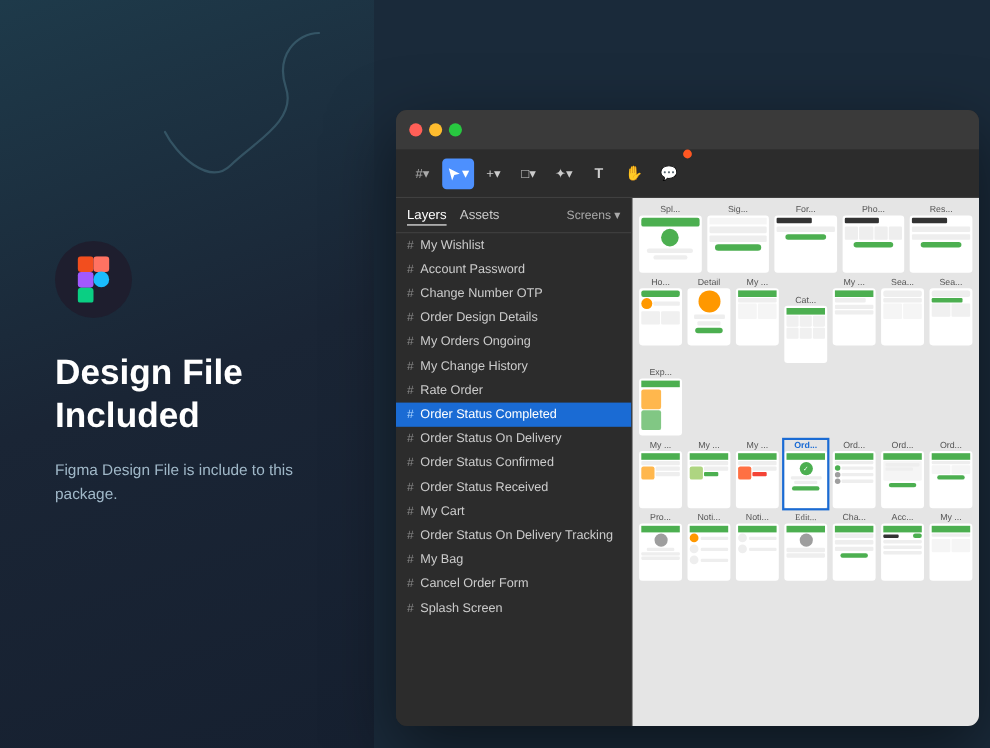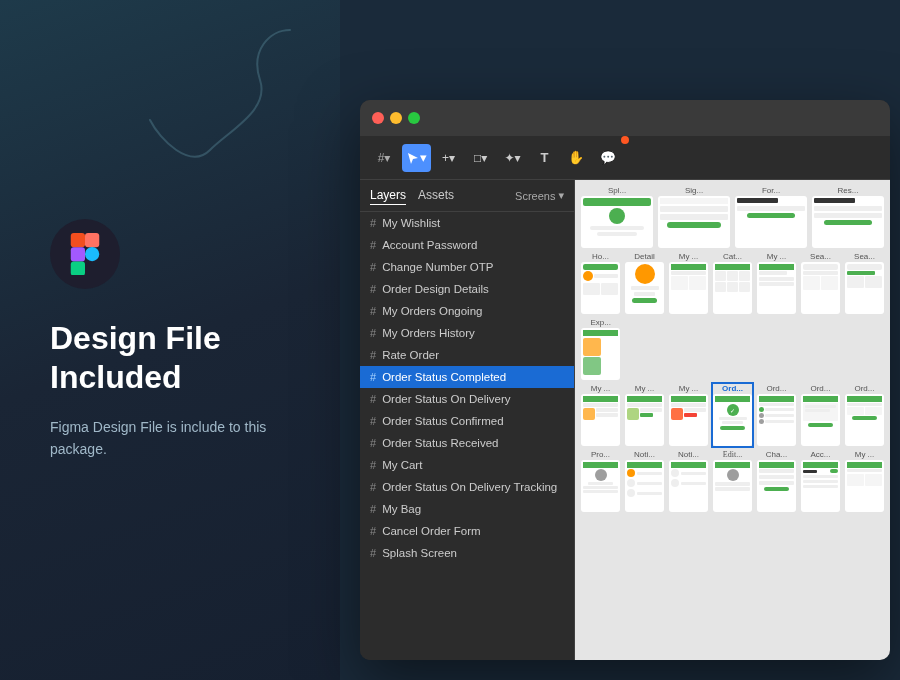--- a/index.html
+++ b/index.html
@@ -325,21 +325,21 @@
         <div class="layer-item">
           <span class="hash-icon">#</span>
           <span>Order Design Details</span>
         </div>
         <div class="layer-item">
           <span class="hash-icon">#</span>
           <span>My Orders Ongoing</span>
         </div>
         <div class="layer-item">
           <span class="hash-icon">#</span>
-          <span>My Orders History</span>
+          <span>My Change History</span>
         </div>
         <div class="layer-item">
           <span class="hash-icon">#</span>
           <span>Rate Order</span>
         </div>
         <div class="layer-item selected">
           <span class="hash-icon">#</span>
           <span>Order Status Completed</span>
         </div>
         <div class="layer-item">
@@ -404,20 +404,33 @@
           </div>
           <div style="flex: 1;">
             <div style="font-size:8px; color:#555; margin-bottom:1px;">For...</div>
             <div style="height:52px; background:#fff; border-radius:3px; overflow:hidden; padding:2px;">
               <div style="width:60%;height:5px;background:#333;margin-bottom:3px;border-radius:1px;"></div>
               <div style="width:100%;height:5px;background:#eee;border-radius:1px;margin-bottom:2px;"></div>
               <div style="width:70%;height:5px;background:#4CAF50;border-radius:3px;margin:2px auto 0;"></div>
             </div>
           </div>
           <div style="flex: 1;">
+            <div style="font-size:8px; color:#555; margin-bottom:1px;">Pho...</div>
+            <div style="height:52px; background:#fff; border-radius:3px; overflow:hidden; padding:2px;">
+              <div style="width:60%;height:5px;background:#333;margin-bottom:3px;border-radius:1px;"></div>
+              <div style="display:flex;justify-content:space-between;gap:1px;margin-bottom:2px;">
+                <div style="flex:1;height:12px;background:#eee;border-radius:1px;"></div>
+                <div style="flex:1;height:12px;background:#eee;border-radius:1px;"></div>
+                <div style="flex:1;height:12px;background:#eee;border-radius:1px;"></div>
+                <div style="flex:1;height:12px;background:#eee;border-radius:1px;"></div>
+              </div>
+              <div style="width:70%;height:5px;background:#4CAF50;border-radius:3px;margin:0 auto;"></div>
+            </div>
+          </div>
+          <div style="flex: 1;">
             <div style="font-size:8px; color:#555; margin-bottom:1px;">Res...</div>
             <div style="height:52px; background:#fff; border-radius:3px; overflow:hidden; padding:2px;">
               <div style="width:60%;height:5px;background:#333;margin-bottom:3px;border-radius:1px;"></div>
               <div style="width:100%;height:5px;background:#eee;border-radius:1px;margin-bottom:2px;"></div>
               <div style="width:100%;height:5px;background:#eee;border-radius:1px;margin-bottom:2px;"></div>
               <div style="width:70%;height:5px;background:#4CAF50;border-radius:3px;margin:0 auto;"></div>
             </div>
           </div>
         </div>
 
@@ -451,21 +464,21 @@
             <div style="font-size:8px;color:#555;margin-bottom:1px;">My ...</div>
             <div style="height:52px;background:#fff;border-radius:3px;overflow:hidden;padding:2px;">
               <div style="width:100%;height:6px;background:#4CAF50;margin-bottom:1px;"></div>
               <div style="width:100%;height:4px;background:#eee;margin-bottom:1px;border-radius:1px;"></div>
               <div style="display:flex;gap:1px;">
                 <div style="flex:1;height:14px;background:#f5f5f5;border-radius:1px;"></div>
                 <div style="flex:1;height:14px;background:#f5f5f5;border-radius:1px;"></div>
               </div>
             </div>
           </div>
-          <div style="flex:1;">
+          <div style="flex:1;margin-top:16px;">
             <div style="font-size:8px;color:#555;margin-bottom:1px;">Cat...</div>
             <div style="height:52px;background:#fff;border-radius:3px;overflow:hidden;padding:2px;">
               <div style="width:100%;height:6px;background:#4CAF50;margin-bottom:1px;"></div>
               <div style="display:grid;grid-template-columns:1fr 1fr 1fr;gap:1px;">
                 <div style="height:10px;background:#f0f0f0;border-radius:1px;"></div>
                 <div style="height:10px;background:#f0f0f0;border-radius:1px;"></div>
                 <div style="height:10px;background:#f0f0f0;border-radius:1px;"></div>
                 <div style="height:10px;background:#f0f0f0;border-radius:1px;"></div>
                 <div style="height:10px;background:#f0f0f0;border-radius:1px;"></div>
                 <div style="height:10px;background:#f0f0f0;border-radius:1px;"></div>

